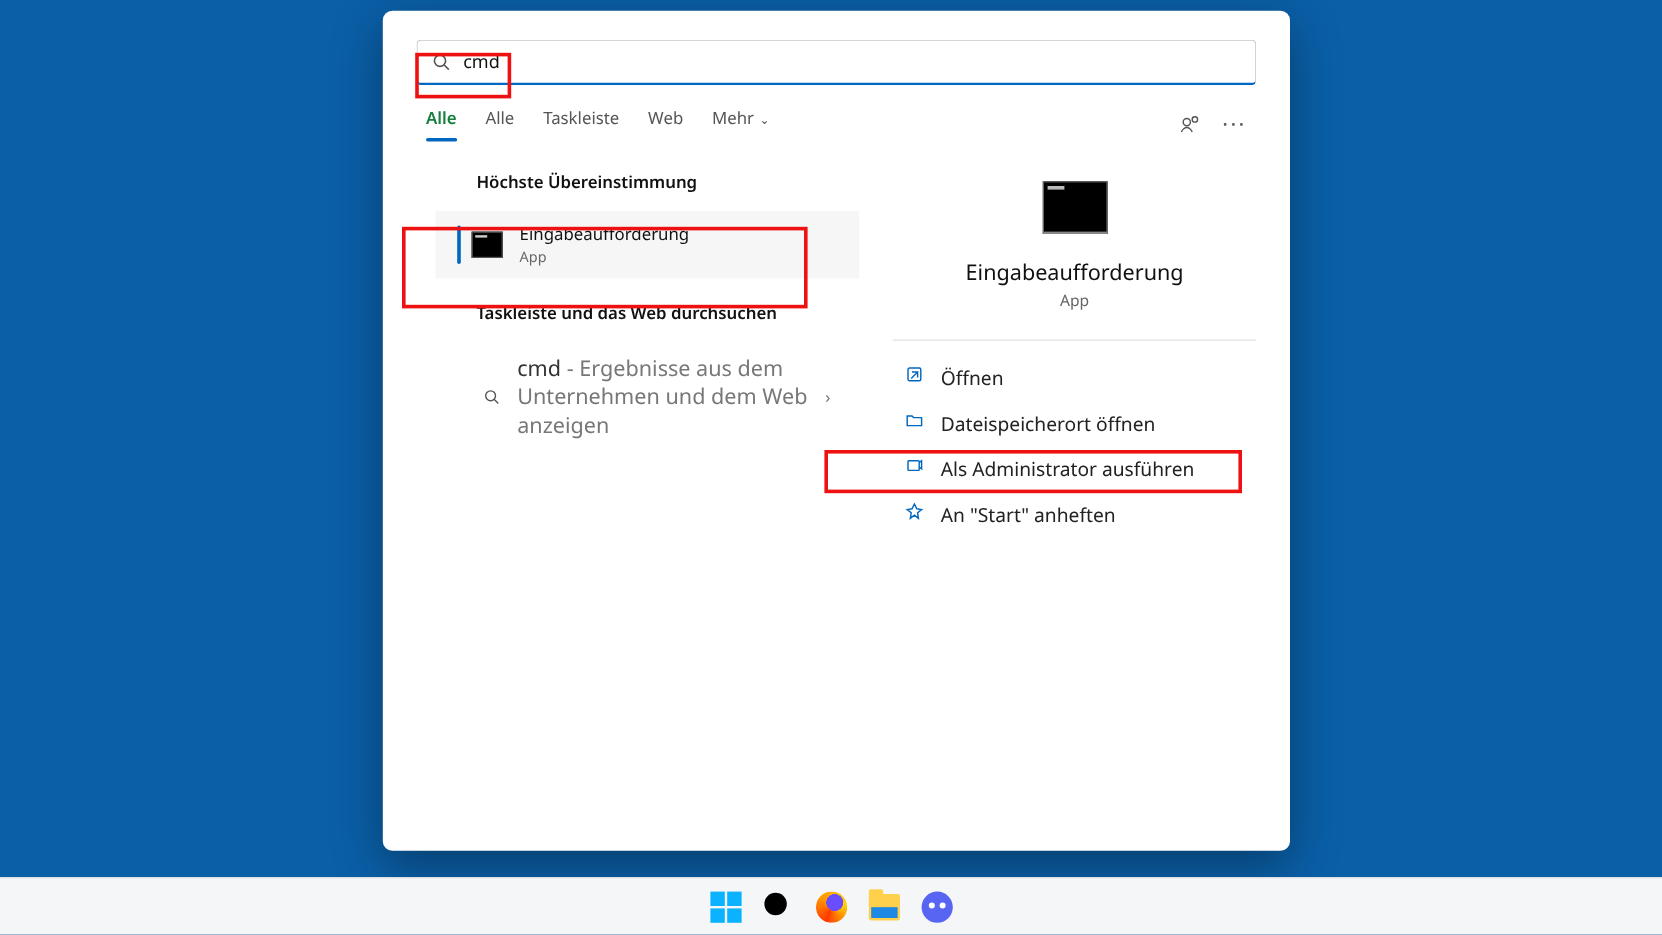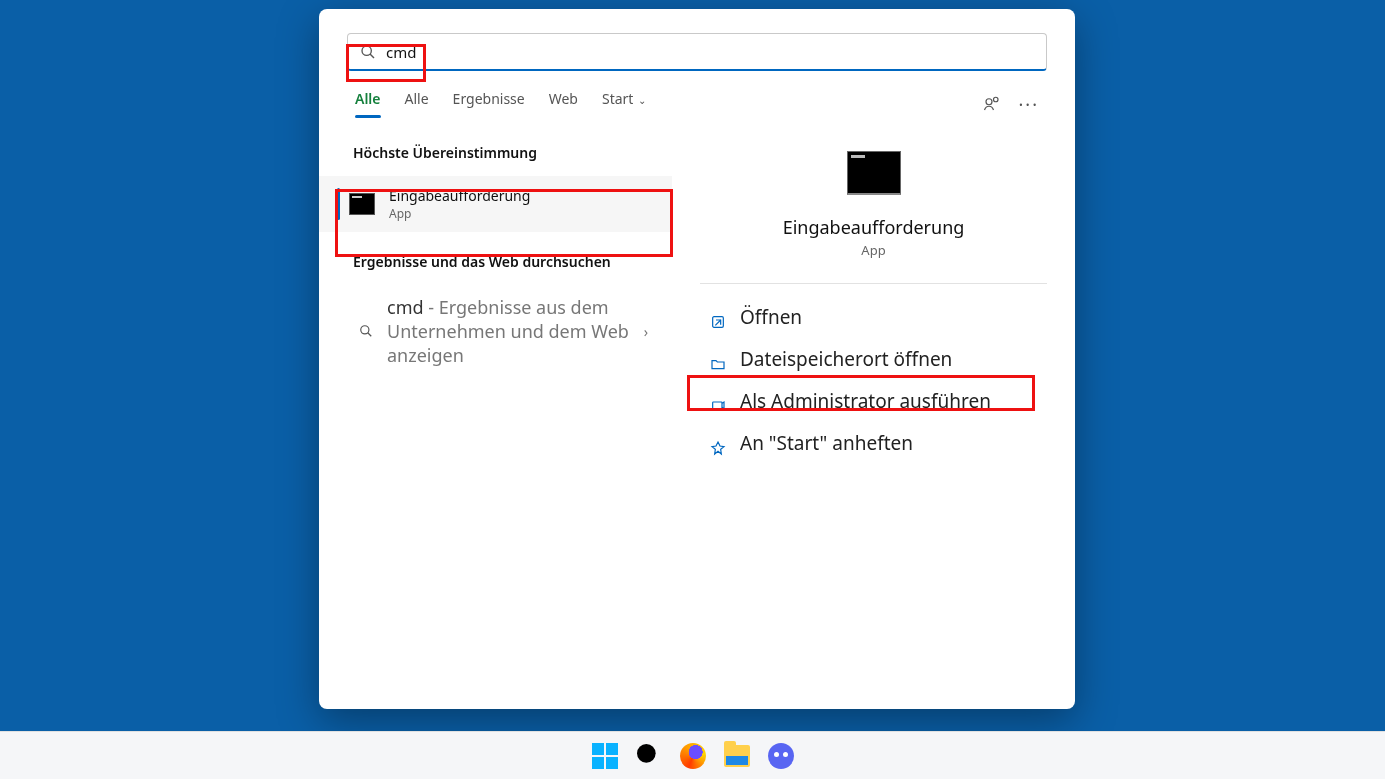--- a/index.html
+++ b/index.html
@@ -42,21 +42,21 @@
     content: ""; position: absolute; left: 0; right: 0; bottom: 0; height: 3px;
     background: #0067c0; border-radius: 2px;
   }
   .tab .chev { font-size: 10px; margin-left: 2px; }
   .tabs-spacer { flex: 1; }
   .tabs-right { display: flex; gap: 18px; align-items: center; color: #555; }
   .tabs-right svg { width: 18px; height: 18px; stroke: #555; fill: none; stroke-width: 1.6; }
   .dots { font-size: 18px; letter-spacing: 2px; line-height: 1; cursor: pointer; }
 
   .body-split { flex: 1; display: flex; }
-  .left-col { width: 353px; padding: 24px 0 24px 0; }
+  .left-col { width: 353px; padding: 24px 0 24px 0; margin-left: 44px; }
   .right-col { flex: 1; padding: 24px 28px; display: flex; flex-direction: column; align-items: stretch; }
 
   .section-title { font-size: 14px; font-weight: 600; color: #111; padding: 0 34px 14px 34px; }
 
   .result-item {
     display: flex; align-items: center; gap: 14px;
     padding: 10px 20px 10px 30px; cursor: pointer; position: relative;
   }
   .result-item.selected { background: #f6f6f6; }
   .result-item.selected::before {
@@ -88,22 +88,22 @@
     margin-bottom: 20px; position: relative;
   }
   .detail-icon::before {
     content: ""; position: absolute; left: 3px; top: 3px; width: 14px; height: 3px; background: #bbb;
   }
   .detail-title { font-size: 18px; color: #111; }
   .detail-sub { font-size: 13px; color: #666; margin-top: 2px; }
   .detail-divider { height: 1px; background: #e2e2e2; margin: 6px 0 12px 0; }
 
   .action {
-    display: flex; align-items: flex-end; gap: 14px;
-    padding: 8px 10px; cursor: pointer; font-size: 19px; color: #222;
+    display: flex; align-items: flex-start; gap: 14px;
+    padding: 8px 10px; cursor: pointer; font-size: 16px; color: #222;
     border-radius: 4px;
   }
   .action svg { width: 16px; height: 16px; stroke: #0067c0; fill: none; stroke-width: 1.8; flex-shrink: 0; }
 
   
   .hl { position: absolute; border: 3px solid #e11; pointer-events: none; }
   .hl-search { left: 346px; top: 44px; width: 80px; height: 38px; }
   .hl-result { left: 335px; top: 189px; width: 338px; height: 68px; }
   .hl-admin  { left: 687px; top: 375px; width: 348px; height: 36px; }
   .hl-taskbar-search { left: 550px; top: 737px; width: 39px; height: 39px; }
@@ -145,23 +145,23 @@
           <circle cx="10" cy="10" r="7"></circle>
           <line x1="15" y1="15" x2="21" y2="21"></line>
         </svg>
       <input type="text" value="cmd" style="">
     </div>
   </div>
 
   <div class="tabs-row">
     <div class="tab active">Alle</div>
     <div class="tab">Alle</div>
-    <div class="tab">Ergebnisse</div>
+    <div class="tab">Taskleiste</div>
     <div class="tab">Web</div>
-    <div class="tab"><span>Start</span><span class="chev"> ⌄</span></div>
+    <div class="tab"><span>Mehr</span><span class="chev"> ⌄</span></div>
     <div class="tabs-spacer"></div>
     <div class="tabs-right">
       <svg viewBox="0 0 24 24">
           <circle cx="8" cy="9" r="4"></circle>
           <circle cx="17" cy="6" r="3"></circle>
           <path d="M2 20c1-3 4-5 6-5s5 2 6 5"></path>
         </svg>
       <div class="dots">···</div>
     </div>
   </div>
@@ -171,21 +171,21 @@
       <div class="section-title">Höchste Übereinstimmung</div>
 
       <div class="result-item selected">
         <div class="result-icon"></div>
         <div class="result-text">
           <div class="title">Eingabeaufforderung</div>
           <div class="sub">App</div>
         </div>
       </div>
 
-      <div class="section-title" style="padding-top:20px">Ergebnisse und das Web durchsuchen</div>
+      <div class="section-title" style="padding-top:20px">Taskleiste und das Web durchsuchen</div>
 
       <div class="search-web-item">
         <svg viewBox="0 0 24 24">
             <circle cx="10" cy="10" r="7"></circle>
             <line x1="15" y1="15" x2="21" y2="21"></line>
           </svg>
         <div class="txt">
           <span>cmd</span><span class="muted"> - Ergebnisse aus dem Unternehmen und dem Web anzeigen</span>
         </div>
         <div class="chev-r">›</div>

